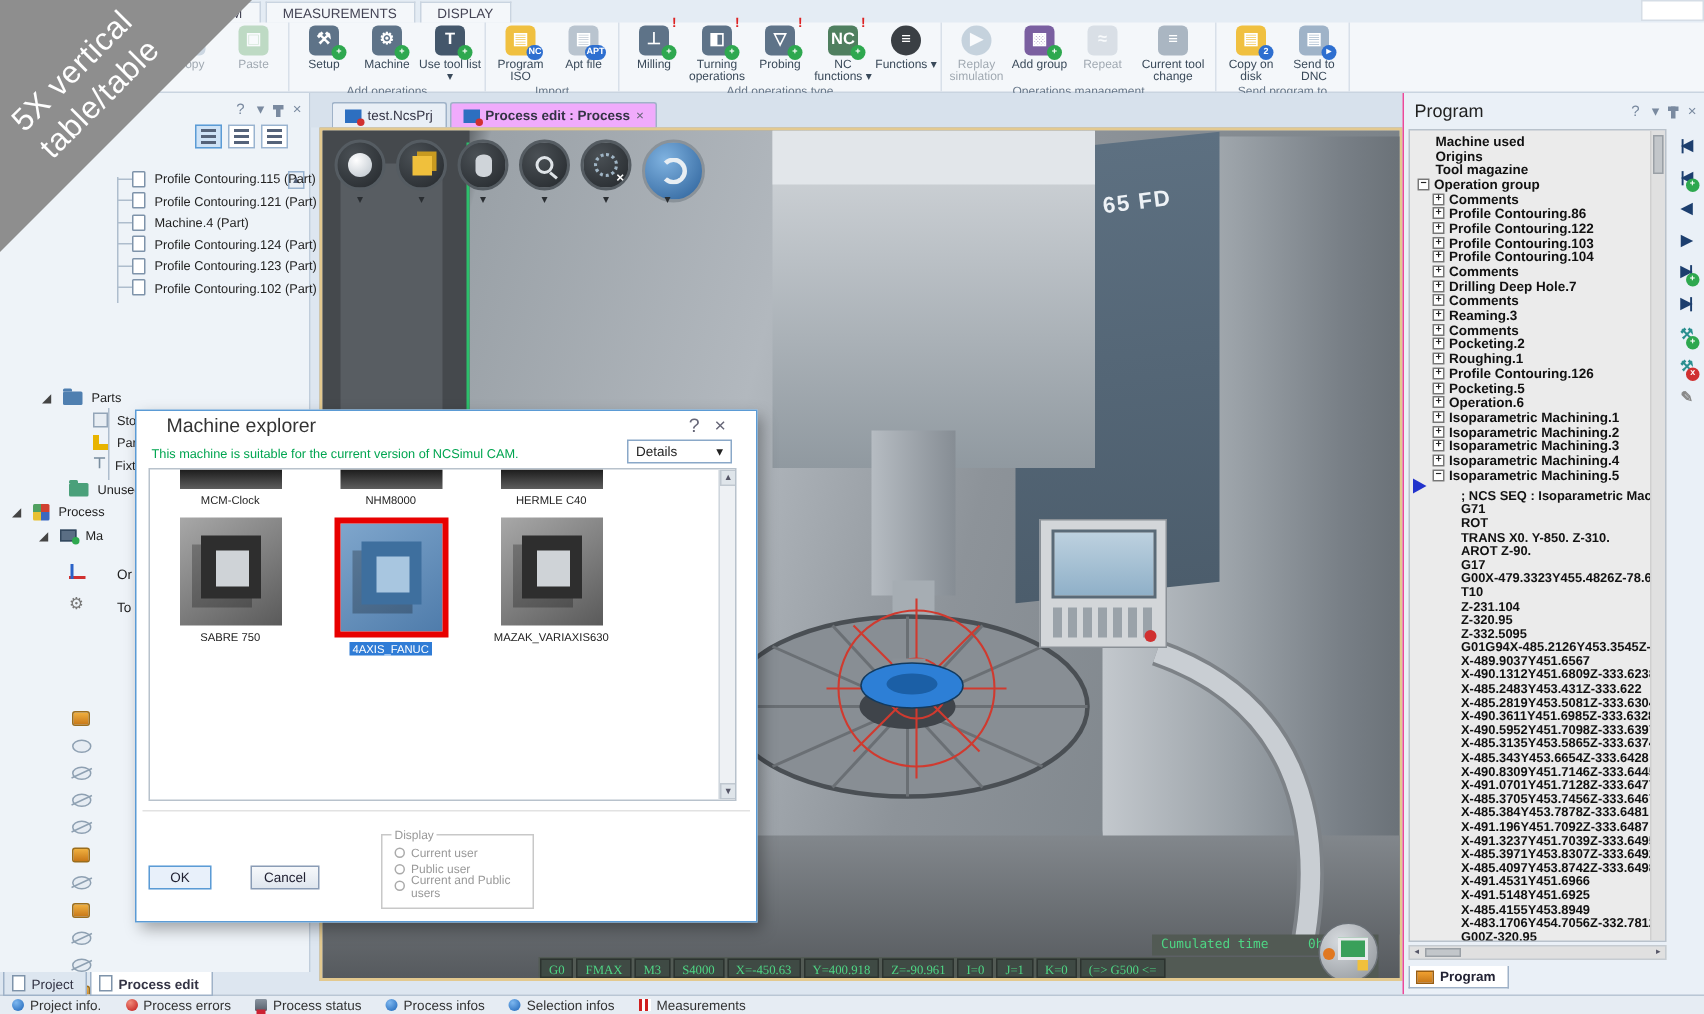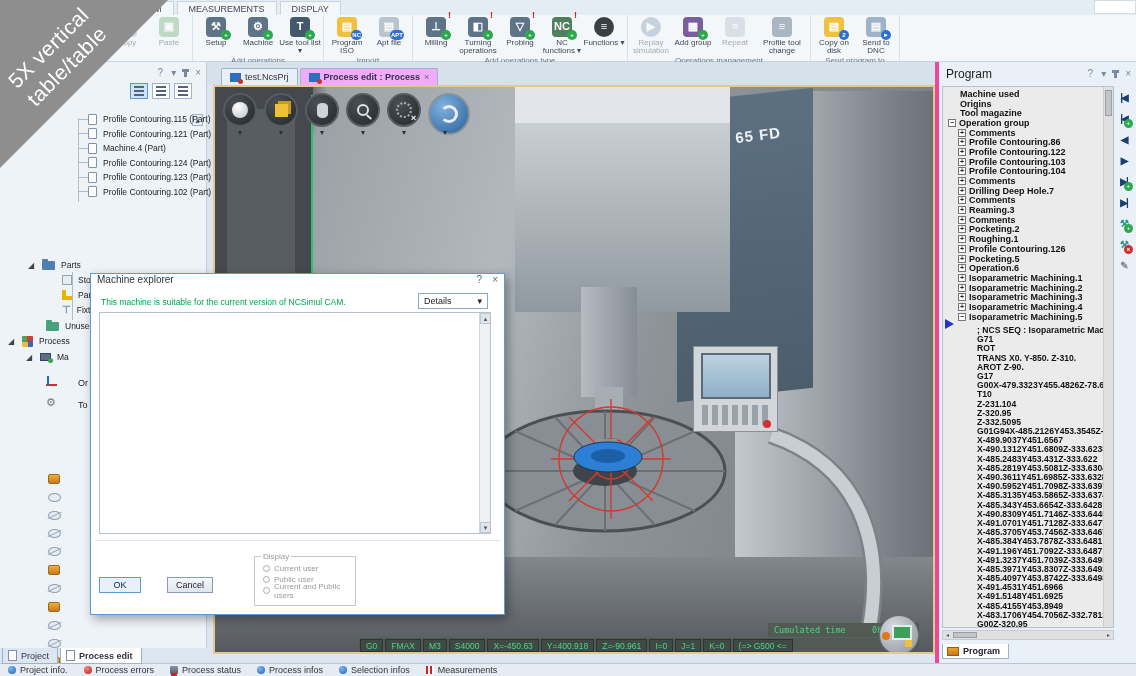--- a/index.html
+++ b/index.html
@@ -109,31 +109,31 @@
 .hudbtn::after{content:"▾";position:absolute;left:13px;top:33px;color:#2a2e32;font-size:8px}
 .hudbtn.k-refresh{width:42px;height:42px;background:radial-gradient(circle at 35% 30%,#7fb2e0,#2a5f98);border-color:#8a9299}
 .k-sphere i{width:16px;height:16px;border-radius:50%;background:radial-gradient(circle at 35% 30%,#fff,#b9c2ca)}
 .k-cube i{width:13px;height:13px;background:#f0c03c;box-shadow:3px -3px 0 #c89a20}
 .k-cyl i{width:11px;height:15px;background:#cfd4d9;border-radius:5px/4px}
 .k-zoom i{width:12px;height:12px;border:2px solid #dfe4e8;border-radius:50%;position:relative}
 .k-zoom i::after{content:"";position:absolute;right:-5px;bottom:-4px;width:6px;height:2px;background:#dfe4e8;transform:rotate(40deg)}
 .k-sel i{width:16px;height:16px;border:2px dotted #9fb4c4;border-radius:50%;position:relative}
 .k-sel i::after{content:"×";position:absolute;right:-6px;bottom:-7px;color:#fff;font-size:9px;font-weight:bold}
 .k-refresh i{width:18px;height:18px;border:3px solid #e8eef3;border-left-color:transparent;border-radius:50%}
-.vstrip{position:absolute;left:144px;top:551px;width:560px;height:15px;background:#525a54;display:flex;gap:2px;padding:1px;font-family:Liberation Sans, sans-serif}
+.vstrip{position:absolute;left:144px;top:551px;width:560px;height:15px;background:#525a54;display:flex;gap:2px;padding:1px;font-family:Liberation Serif, serif}
 .cell{background:#3f4a44;border:1px solid #2c332f;color:#4ed584;padding:0 5px;font-size:8.5px;display:flex;align-items:center;white-space:nowrap}
 .cum{position:absolute;left:553px;top:536px;width:151px;height:14px;background:#525a54;color:#4ed584;display:flex;justify-content:space-between;align-items:center;padding:0 6px;font-family:"DejaVu Sans Mono",monospace;font-size:8.5px}
 .roundbtn{position:absolute;left:664px;top:528px;width:40px;height:40px;border-radius:50%;background:radial-gradient(circle at 35% 30%,#d6dade,#8d9297);border:1px solid #6a7076}
 .roundbtn::before{content:"";position:absolute;left:12px;top:9px;width:16px;height:11px;background:#3aa05a;border:2px solid #e8eaec}
 .roundbtn::after{content:"";position:absolute;right:6px;bottom:7px;width:7px;height:7px;background:#f0c03c}
 .roundbtn b{position:absolute;left:2px;top:16px;width:8px;height:8px;border-radius:50%;background:#e07820}
 
 
 .dlg{position:absolute;left:90px;top:273px;width:415px;height:342px;background:#fff;border:1px solid #5b9bd5;box-shadow:3px 4px 10px rgba(0,0,0,.35);z-index:40}
-.dlg-title{height:18px;display:flex;padding:0 6px;font-size:10px;color:#333}
+.dlg-title{height:18px;display:flex;align-items:center;padding:0 20px;font-size:13px;color:#333}
 .dlg-tbtns{margin-left:auto;display:flex;gap:10px;color:#667}
 .dlg-msg{position:absolute;left:10px;top:23px;color:#00a550;font-size:8.5px}
 .combo{position:absolute;right:16px;top:19px;width:70px;height:16px;border:1px solid #8aa8c8;background:#fff;display:flex;align-items:center;justify-content:space-between;padding:0 5px;font-size:9px;color:#222}
 .dlg-list{position:absolute;left:8px;top:38px;width:392px;height:222px;border:1px solid #b8c2cc;background:#fff;overflow:hidden}
 .mrow{position:absolute;left:0;display:flex}
 .card{width:107px;display:flex;flex-direction:column;align-items:center}
 .thumb{width:68px;height:72px;background:linear-gradient(145deg,#a8a8a8,#5a5a5a);position:relative}
 .thumb::before{content:"";position:absolute;left:14px;top:12px;width:40px;height:42px;background:#2e2e2e;box-shadow:-6px 6px 0 rgba(0,0,0,.25)}
 .thumb::after{content:"";position:absolute;left:24px;top:22px;width:22px;height:24px;background:#cfd3d7}
 .strip{width:68px;height:13px;background:linear-gradient(#1c1c1c,#5e5e5e)}
@@ -147,21 +147,21 @@
 .dlg-sep{position:absolute;left:4px;right:4px;top:266px;border-top:1px solid #e2e2e2}
 .okbtn{left:8px;top:303px;width:42px;border:1px solid #5b9bd5;background:#e8f0fa}
 .cancelbtn{left:76px;top:303px;width:46px}
 .dlg .pbtn{position:absolute;height:16px}
 .fieldset{position:absolute;left:163px;top:282px;width:102px;height:50px;border:1px solid #c8c8c8;color:#999;font-size:8px;padding:6px 0 0 8px}
 .legend{position:absolute;left:6px;top:-5px;background:#fff;padding:0 2px}
 .radio{display:flex;align-items:center;gap:4px;height:11px}
 .rdot{width:7px;height:7px;border:1px solid #aaa;border-radius:50%;background:#fff;flex:none}
 
 
-.rpanel{position:absolute;left:935px;top:62px;width:201px;height:601px;background:#eaf0f7;border-left:4px solid #ec4899}
+.rpanel{position:absolute;left:935px;top:62px;width:201px;height:601px;background:#eaf0f7;border-left:1px solid #ec4899}
 .rp-title{position:absolute;left:7px;top:5px;font-size:12px;color:#222}
 .rp-icons{position:absolute;right:5px;top:6px;display:flex;gap:8px;color:#7a8aa0;font-size:10px;align-items:center}
 .rp-body{position:absolute;left:3px;top:24px;width:172px;height:542px;background:#ebebeb;border:1px solid #b9c2cc;overflow:hidden}
 .ptree{position:absolute;left:0;top:2px;right:10px}
 .prow{display:flex;align-items:center;height:9.7px;font-weight:bold;font-size:9px;white-space:nowrap;color:#111;padding-left:15px}
 .prow.lvl0{padding-left:5px}
 .prow.plain{padding-left:17px}
 .pbox{width:8px;height:8px;border:1px solid #777;background:#fff;font-size:7px;line-height:6px;text-align:center;margin-right:3px;flex:none;color:#222}
 .gcode{position:absolute;left:0;top:238px;right:10px}
 .gline{height:9.2px;font-weight:bold;font-size:8.6px;padding-left:34px;white-space:nowrap;color:#111}
@@ -320,21 +320,21 @@
             <div class="rbtn dim">
             <span class="chip" style="background: rgb(185, 196, 207);">
                 <span>≈</span>
               </span>
             <span class="rlabel">Repeat</span>
           </div>
             <div class="rbtn wide">
             <span class="chip" style="background: rgb(170, 182, 194);">
                 <span>≡</span>
               </span>
-            <span class="rlabel">Profile tool change</span>
+            <span class="rlabel">Current tool change</span>
           </div>
           </div>
         <div class="rgrouplabel">Operations management</div>
       </div>
       <div class="rgroup">
         <div class="rbuttons">
 
         <div class="rbtn">
             <span class="chip" style="background: rgb(240, 192, 64);">
                 <span>▤</span>
@@ -578,20 +578,50 @@
         <span>?</span>
         <span>×</span>
       </span>
     </div>
     <div class="dlg-msg">This machine is suitable for the current version of NCSimul CAM.</div>
     <div class="combo">
       <span>Details</span>
       <span>▾</span>
     </div>
     <div class="dlg-list">
+      <div class="mrow" style="top:0">
+
+      <div class="card">
+          <div class="strip"></div>
+          <div class="mlabel">MCM-Clock</div>
+        </div>
+          <div class="card">
+          <div class="strip"></div>
+          <div class="mlabel">NHM8000</div>
+        </div>
+          <div class="card">
+          <div class="strip"></div>
+          <div class="mlabel">HERMLE C40</div>
+        </div>
+        </div>
+      <div class="mrow" style="top:32px">
+
+      <div class="card">
+          <div class="thumb"></div>
+          <div class="mlabel">SABRE 750</div>
+        </div>
+          <div class="card selected">
+          <div class="thumb"></div>
+          <div class="mlabel">4AXIS_FANUC</div>
+        </div>
+          <div class="card">
+          <div class="thumb"></div>
+          <div class="mlabel">MAZAK_VARIAXIS630</div>
+        </div>
+        </div>
       <div class="dscroll">
         <span style="top:0">▲</span>
         <span style="bottom:0;top:auto">▼</span>
       </div>
     </div>
     <div class="dlg-sep"></div>
     <div class="pbtn okbtn">OK</div>
     <div class="pbtn cancelbtn">Cancel</div>
     <div class="fieldset">
       <span class="legend">Display</span>

